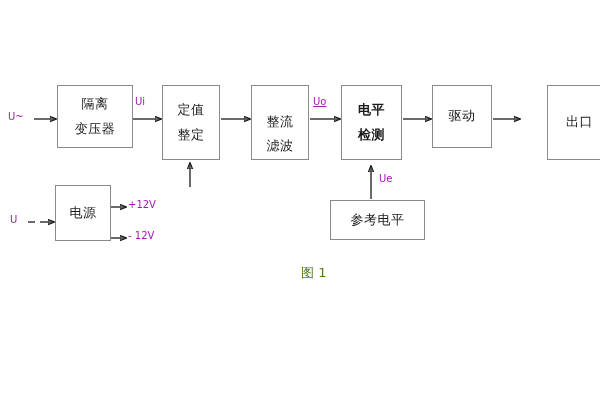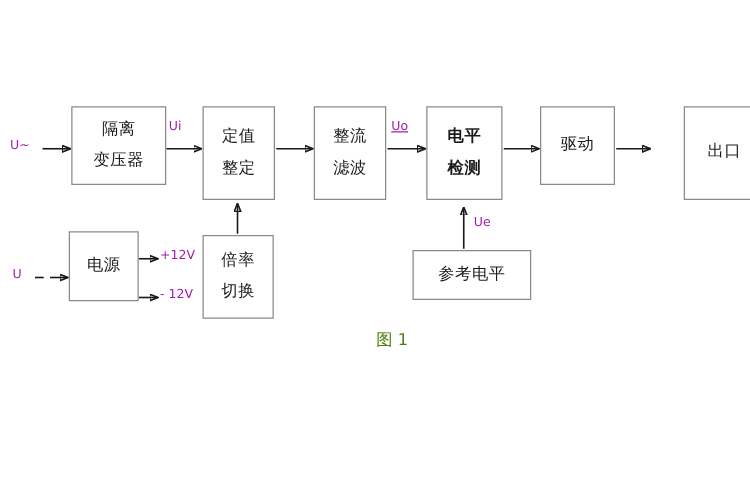--- a/index.html
+++ b/index.html
@@ -99,21 +99,21 @@
   <div class="box" style="left:57px; top:85px; width:76px; height:63px;">
     <span class="ln">隔离</span>
     <span class="ln">变压器</span>
   </div>
 
   <div class="box" style="left:162px; top:85px; width:58px; height:75px;">
     <span class="ln">定值</span>
     <span class="ln">整定</span>
   </div>
 
-  <div class="box" style="left:251px; top:85px; width:58px; height:75px;">
+  <div class="box" style="left:251px; top:85px; width:58px; height:75px;justify-content:flex-end;">
     <span class="ln">整流</span>
     <span class="ln">滤波</span>
   </div>
 
   <div class="box" style="left:341px; top:85px; width:61px; height:75px;font-weight:bold;">
     <span class="ln">电平</span>
     <span class="ln">检测</span>
   </div>
 
   <div class="box" style="left:432px; top:85px; width:60px; height:63px;">
@@ -121,24 +121,20 @@
   </div>
 
   <div class="box" style="left:547px; top:85px; width:65px; height:75px;">
     <span class="ln">出口</span>
   </div>
 
   <div class="box" style="left:55px; top:185px; width:56px; height:56px;">
     <span class="ln">电源</span>
   </div>
 
-  <div class="box" style="left:162px; top:188px; width:57px; height:67px;">
-    <span class="ln">倍率</span>
-    <span class="ln">切换</span>
-  </div>
 
   <div class="box" style="left:330px; top:200px; width:95px; height:40px;">
     <span class="ln">参考电平</span>
   </div>
 
   <div class="lbl" style="left:8px; top:112px;">U~</div>
 
   <div class="lbl" style="left:10px; top:215px;">U</div>
 
   <div class="lbl" style="left:135px; top:97px;">Ui</div>

